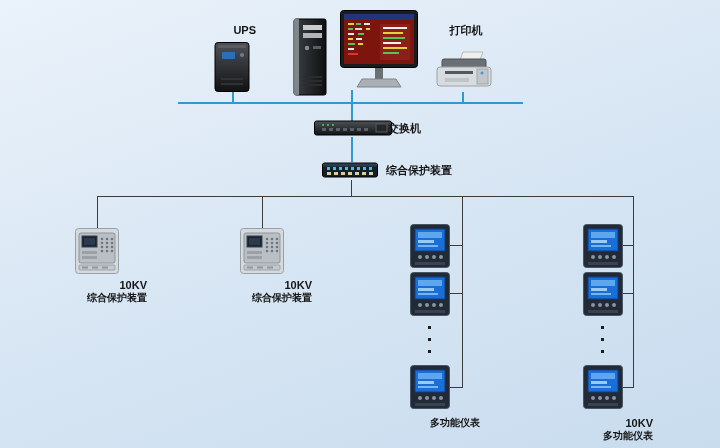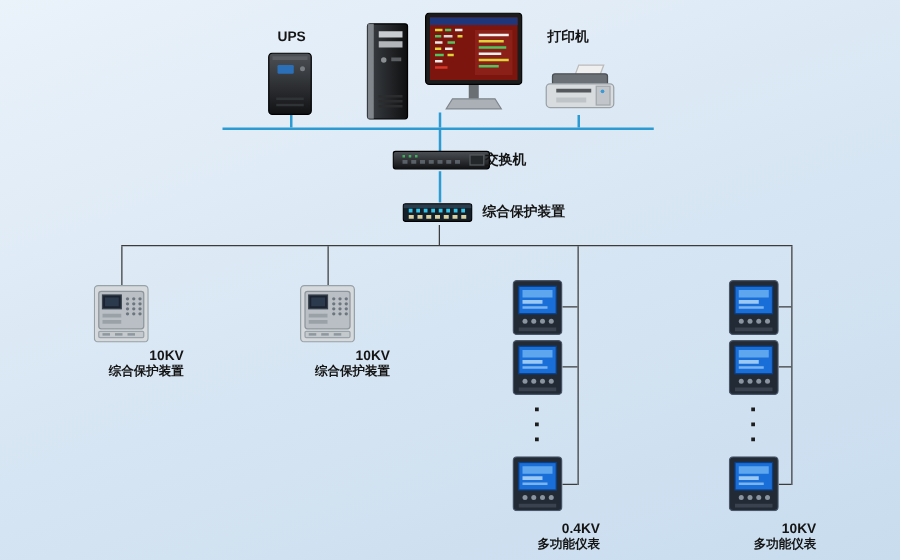--- a/index.html
+++ b/index.html
@@ -239,35 +239,34 @@
       <i></i>
       <i></i>
       <i></i>
     </div>
   <div class="dots" style="left:601px;top:326px">
       <i></i>
       <i></i>
       <i></i>
     </div>
 
-  <div class="lbl" style="left:222px;top:24px;width:52px;text-align:left">UPS</div>
-  <div class="lbl" style="left:438px;top:24px;width:56px;">打印机</div>
+  <div class="lbl" style="left:204px;top:24px;width:52px;text-align:right">UPS</div>
+  <div class="lbl" style="left:438px;top:24px;width:56px;text-align:center">打印机</div>
   <div class="lbl" style="left:388px;top:122px">交换机</div>
   <div class="lbl" style="left:386px;top:164px">综合保护装置</div>
 
   <div class="cap" style="left:47px;top:279px;width:100px">
     <div class="l1">10KV</div>
     <div class="l2">综合保护装置</div>
   </div>
   <div class="cap" style="left:212px;top:279px;width:100px">
     <div class="l1">10KV</div>
     <div class="l2">综合保护装置</div>
   </div>
   <div class="cap" style="left:380px;top:417px;width:100px">
-    <div class="l1">0.4KV</div>
     <div class="l2">多功能仪表</div>
   </div>
   <div class="cap" style="left:553px;top:417px;width:100px">
     <div class="l1">10KV</div>
     <div class="l2">多功能仪表</div>
   </div>
 
 </div>
 
 </body></html>

